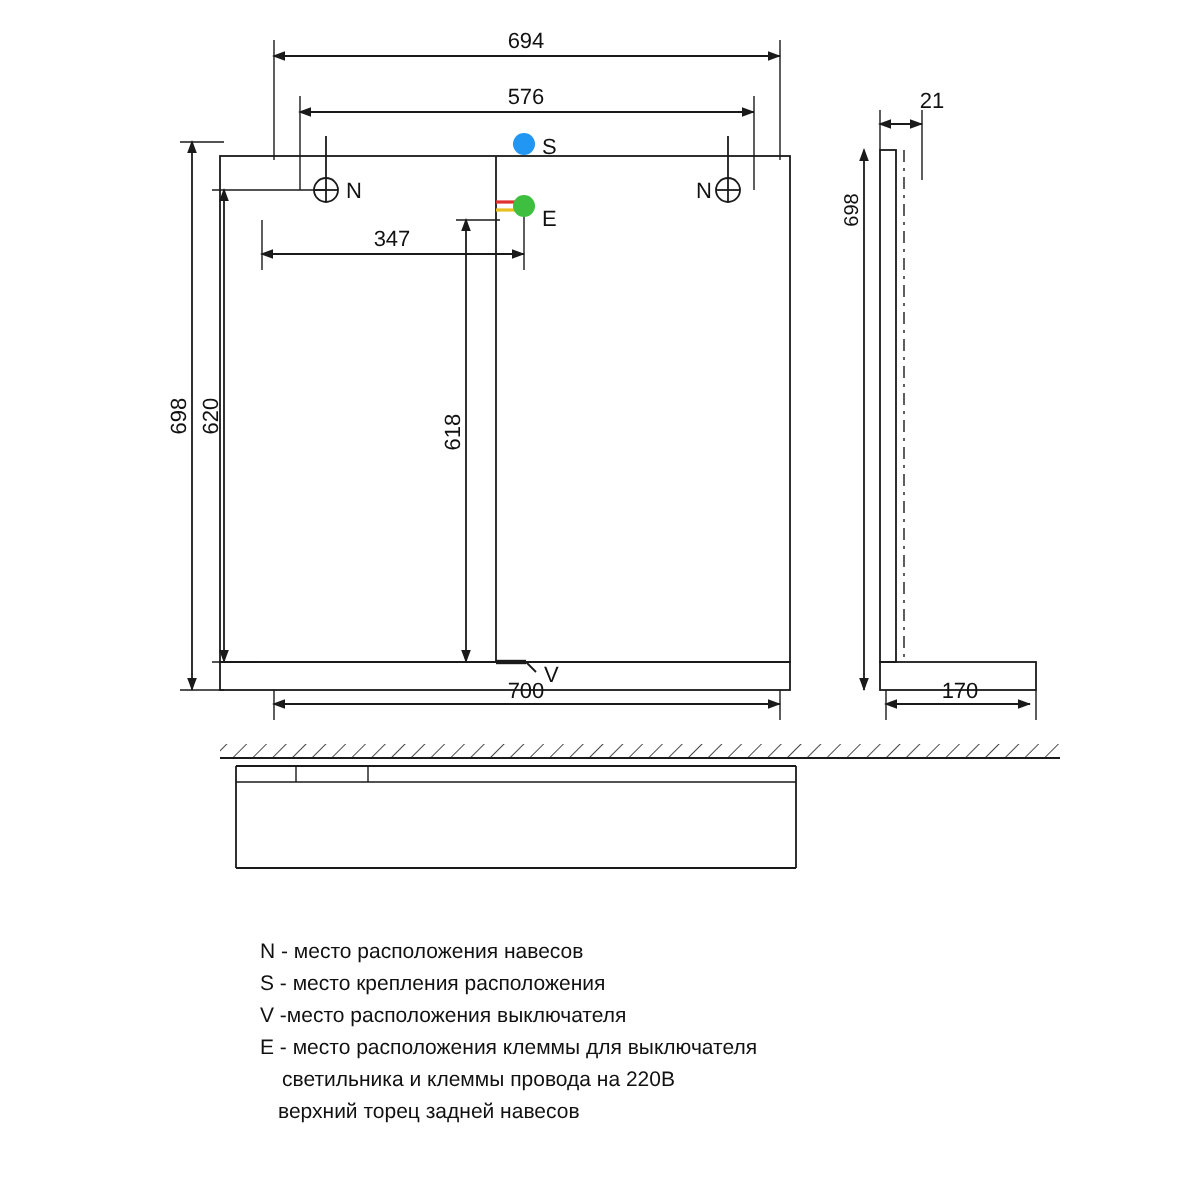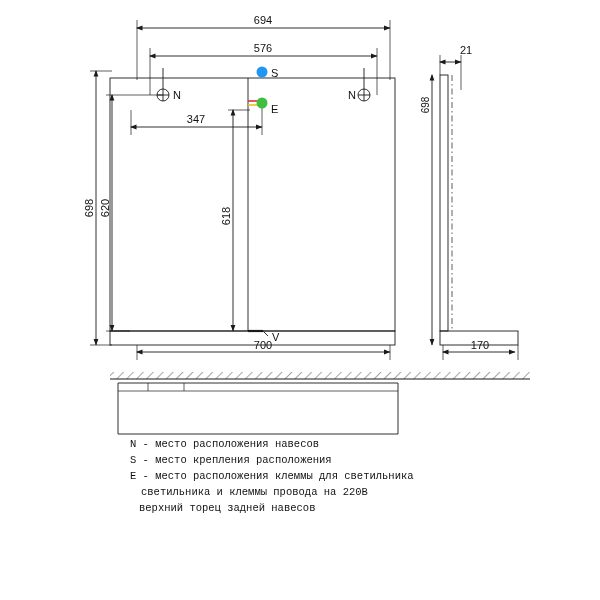--- a/index.html
+++ b/index.html
@@ -23,26 +23,25 @@
   }
   svg#drawing {
     position: absolute;
     left: 0; top: 0;
     width: 600px;
     height: 600px;
   }
   .legend {
     position: absolute;
     left: 130px;
-    top: 436px;
+    top: 468px;
     width: 440px;
     font-size: 10.5px;
     line-height: 16px;
     color: #111;
-    font-family: Liberation Mono, monospace;
   }
   .legend div {
     white-space: pre;
   }
   .legend .note {
     margin-top: 12px;
   }
   .legend .indent {
     padding-left: 11px;
   }
@@ -165,18 +164,19 @@
     <text x="173" y="99" font-family="Liberation Sans, sans-serif" font-size="11" fill="#111">N</text>
     <text x="348" y="99" font-family="Liberation Sans, sans-serif" font-size="11" fill="#111">N</text>
     <text x="271" y="77" font-family="Liberation Sans, sans-serif" font-size="11" fill="#111">S</text>
     <text x="271" y="113" font-family="Liberation Sans, sans-serif" font-size="11" fill="#111">E</text>
     <text x="272" y="341" font-family="Liberation Sans, sans-serif" font-size="11" fill="#111">V</text>
   </svg>
 
   <div class="legend">
     <div>N - место расположения навесов</div>
     <div>S - место крепления расположения</div>
-    <div>E - место расположения клеммы для светильника</div>
+    <div>V -место расположения выключателя</div>
+    <div>E - место расположения клеммы для выключателя</div>
     <div class="indent">светильника и клеммы провода на 220В</div>
     <div class="note-indent">верхний торец задней навесов</div>
   </div>
 
 </div>
 
 </body></html>

